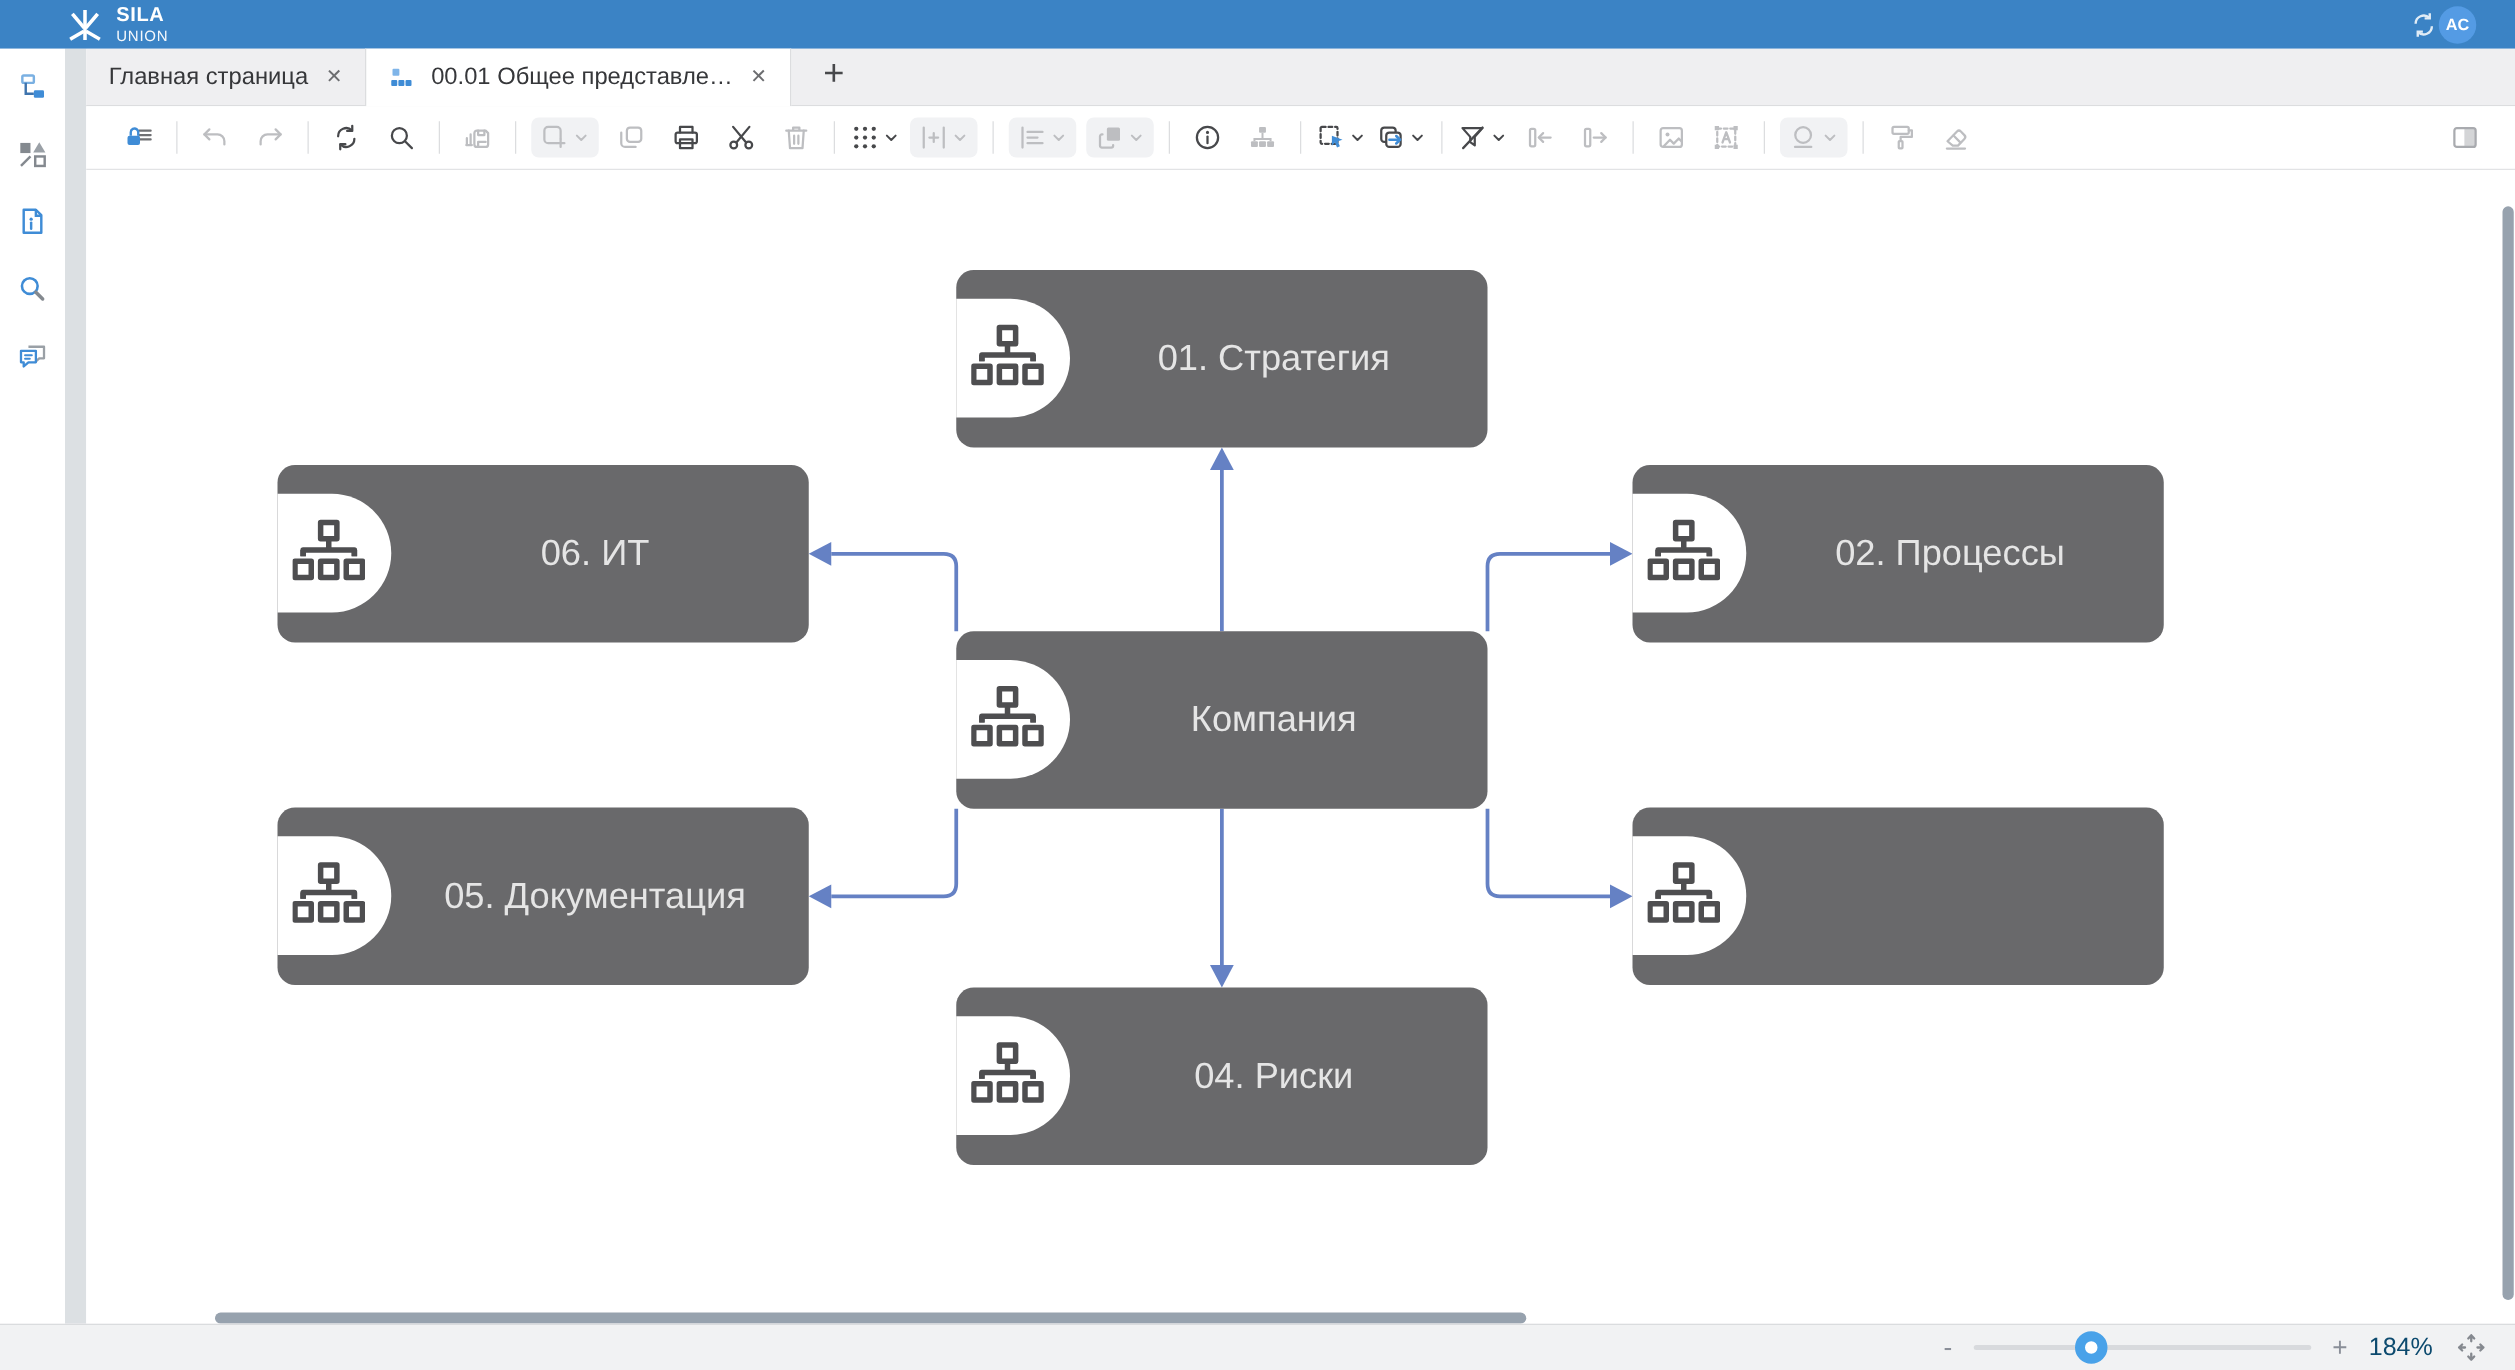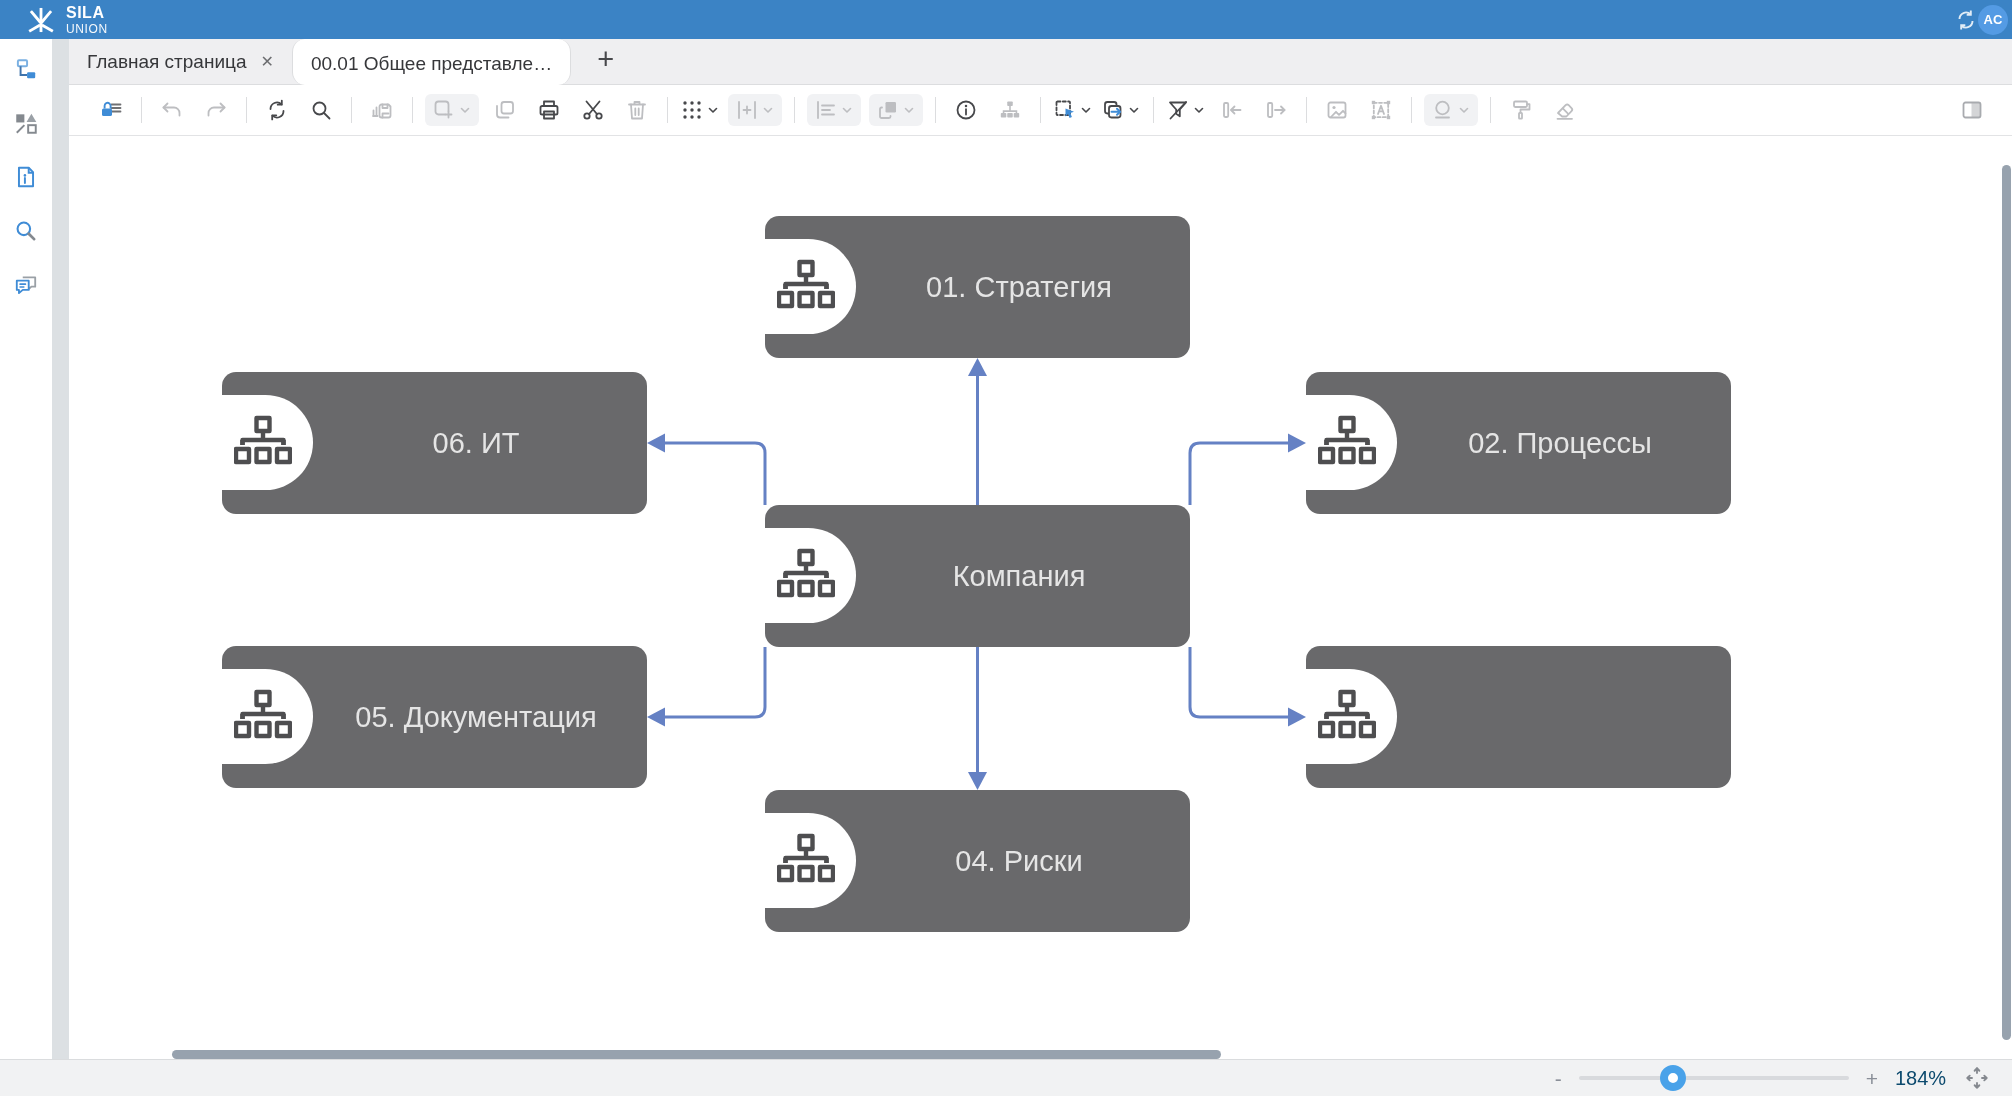--- a/index.html
+++ b/index.html
@@ -1,43 +1,43 @@
 <!DOCTYPE html>
 <html><head>
 <meta charset="utf-8">
 <style>
   html,body{margin:0;padding:0;}
   .page{position:relative;width:2012px;height:1096px;overflow:hidden;background:#fff;
         font-family:"Liberation Sans","DejaVu Sans",sans-serif;-webkit-font-smoothing:antialiased;}
 
   
   .header{position:absolute;left:0;top:0;width:2012px;height:39px;background:var(--header-blue,#3b83c5);
-          display:flex;align-items:center;justify-content:space-between;padding:0 4px;box-sizing:border-box;}
+          display:flex;align-items:center;justify-content:space-between;padding:0 31px;box-sizing:border-box;}
   .brand{display:flex;align-items:center;gap:8px;margin-left:20px;}
   .brand-text{color:#fff;line-height:1;}
   .brand-top{font-size:16px;font-weight:bold;letter-spacing:.5px;}
   .brand-bottom{font-size:12px;font-weight:400;opacity:.95;letter-spacing:.6px;margin-top:2px;}
   .header-right{display:flex;align-items:center;}
   .hdr-refresh{color:#ffffff;opacity:.85;width:24px;height:24px;cursor:pointer;}
   .avatar{width:30px;height:30px;border-radius:50%;background:#549be4;color:#fff;font-size:13px;font-weight:bold;
           display:flex;align-items:center;justify-content:center;cursor:pointer;}
 
   
   .middle{position:absolute;left:0;top:39px;width:2012px;height:1020px;display:flex;}
   .side-rail{width:52px;background:#fff;display:flex;flex-direction:column;align-items:center;padding-top:12px;gap:18px;box-sizing:border-box;}
   .rail-btn{width:36px;height:36px;display:flex;align-items:center;justify-content:center;cursor:pointer;border-radius:6px;}
   .rail-btn svg{width:26px;height:26px;}
   .rail-divider{width:17px;background:#dce0e3;height:100%;}
   .content{flex:1;display:flex;flex-direction:column;min-width:0;}
 
   
   .tabbar{height:46px;background:#efeff1;border-bottom:1px solid #dcdddf;display:flex;align-items:stretch;box-sizing:border-box;}
-  .tab{display:flex;align-items:center;gap:14px;padding:0 18px;font-size:19px;color:#36373a;cursor:pointer;white-space:nowrap;border-radius:13px;}
+  .tab{display:flex;align-items:center;gap:14px;padding:0 18px;font-size:19px;color:#36373a;cursor:pointer;white-space:nowrap;}
   .tab .close{font-size:16px;color:#6c6d70;line-height:1;cursor:pointer;}
-  .tab.active{background:#fff;border-left:1px solid #dcdddf;border-right:1px solid #dcdddf;margin-bottom:-1px;flex-direction:column;}
+  .tab.active{background:#fff;border-left:1px solid #dcdddf;border-right:1px solid #dcdddf;margin-bottom:-1px;}
   .tab-model-icon{width:20px;height:20px;display:inline-block;}
   .tab-plus{align-self:center;font-size:29px;font-weight:300;color:#47484b;margin-left:20px;cursor:pointer;line-height:1;padding:0 6px 4px 6px;}
 
   
   .toolbar{height:51px;background:#fff;border-bottom:1px solid #e2e3e5;display:flex;align-items:center;
            padding:0 18px 0 20px;box-sizing:border-box;}
   .tbtn{height:32px;min-width:36px;margin:0 4px;border-radius:6px;display:flex;align-items:center;justify-content:center;cursor:pointer;}
   .tbtn svg{width:24px;height:24px;flex:0 0 auto;}
   .tbtn .chev{width:14px;height:14px;margin-left:2px;}
   .tbtn.grouped{background:#f1f2f4;padding:0 7px;}

